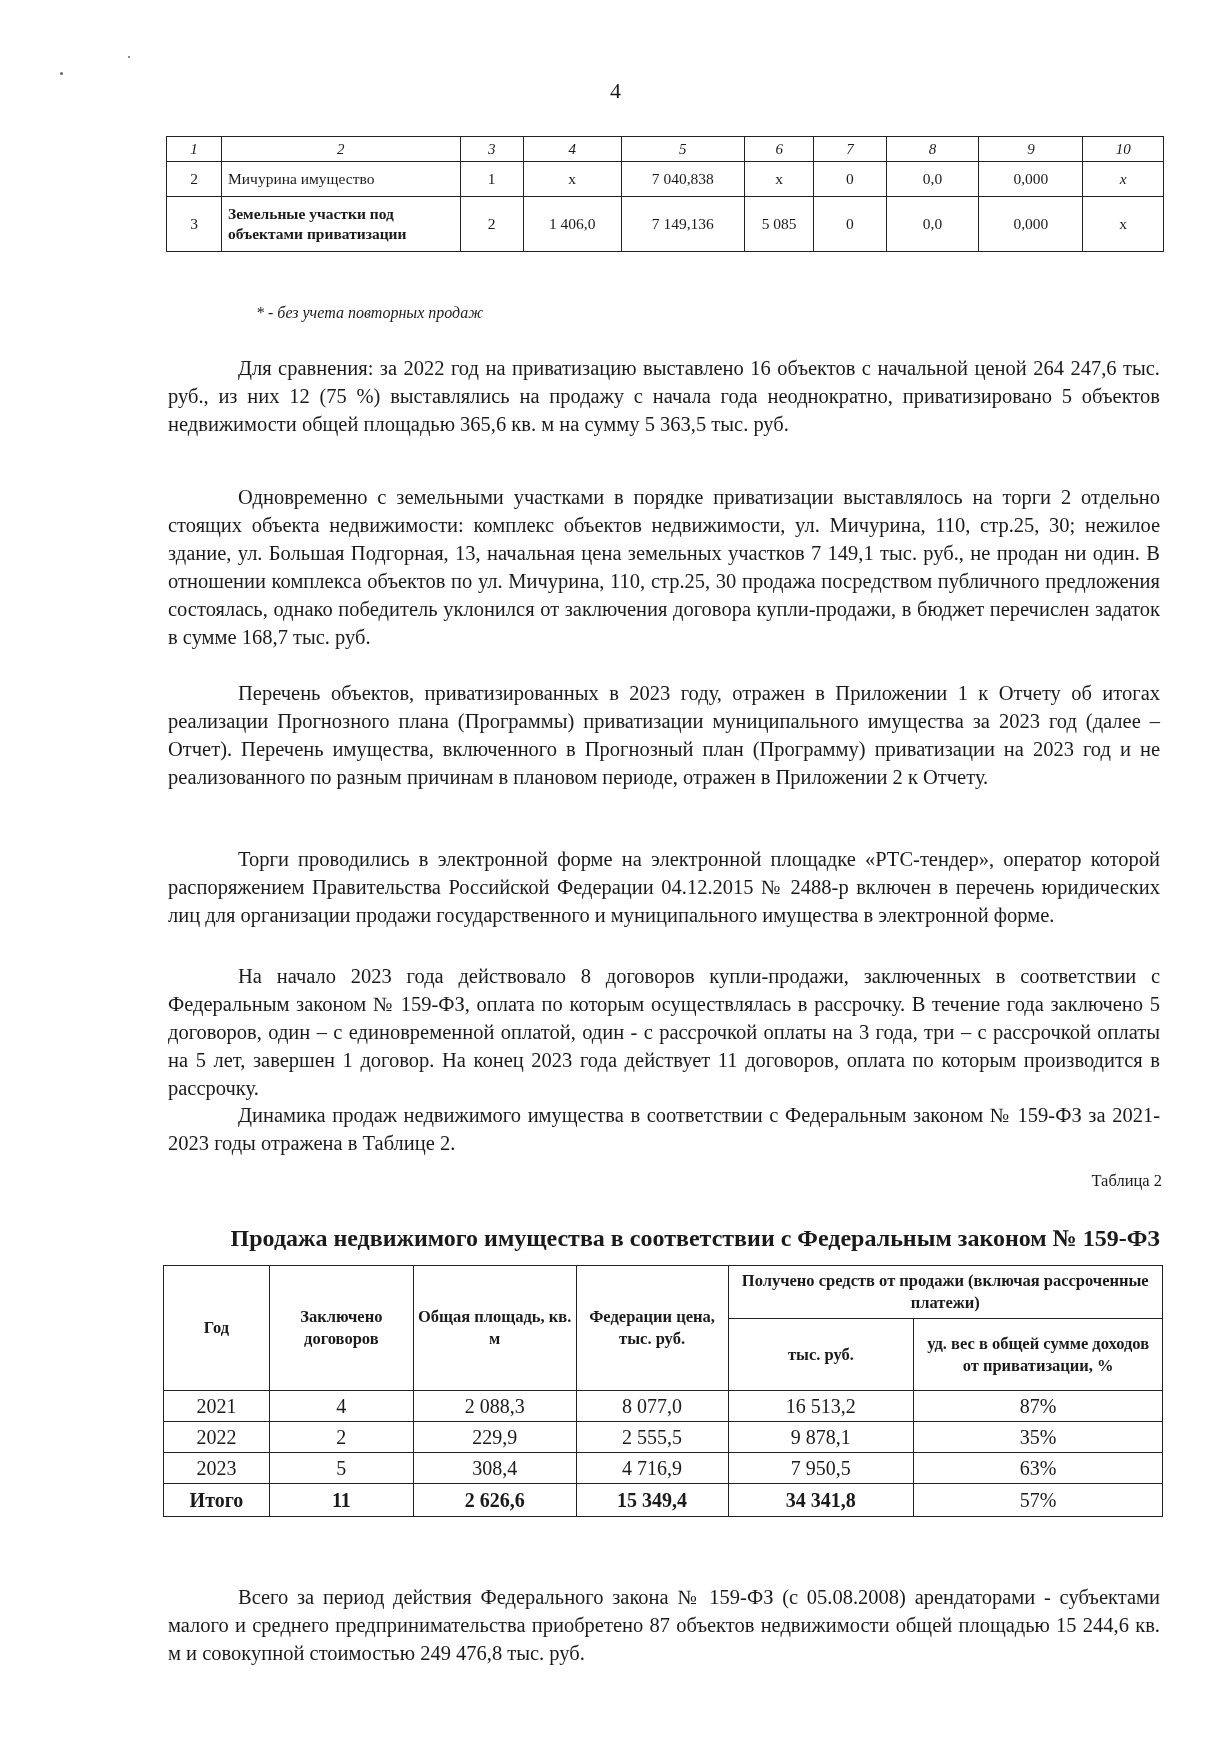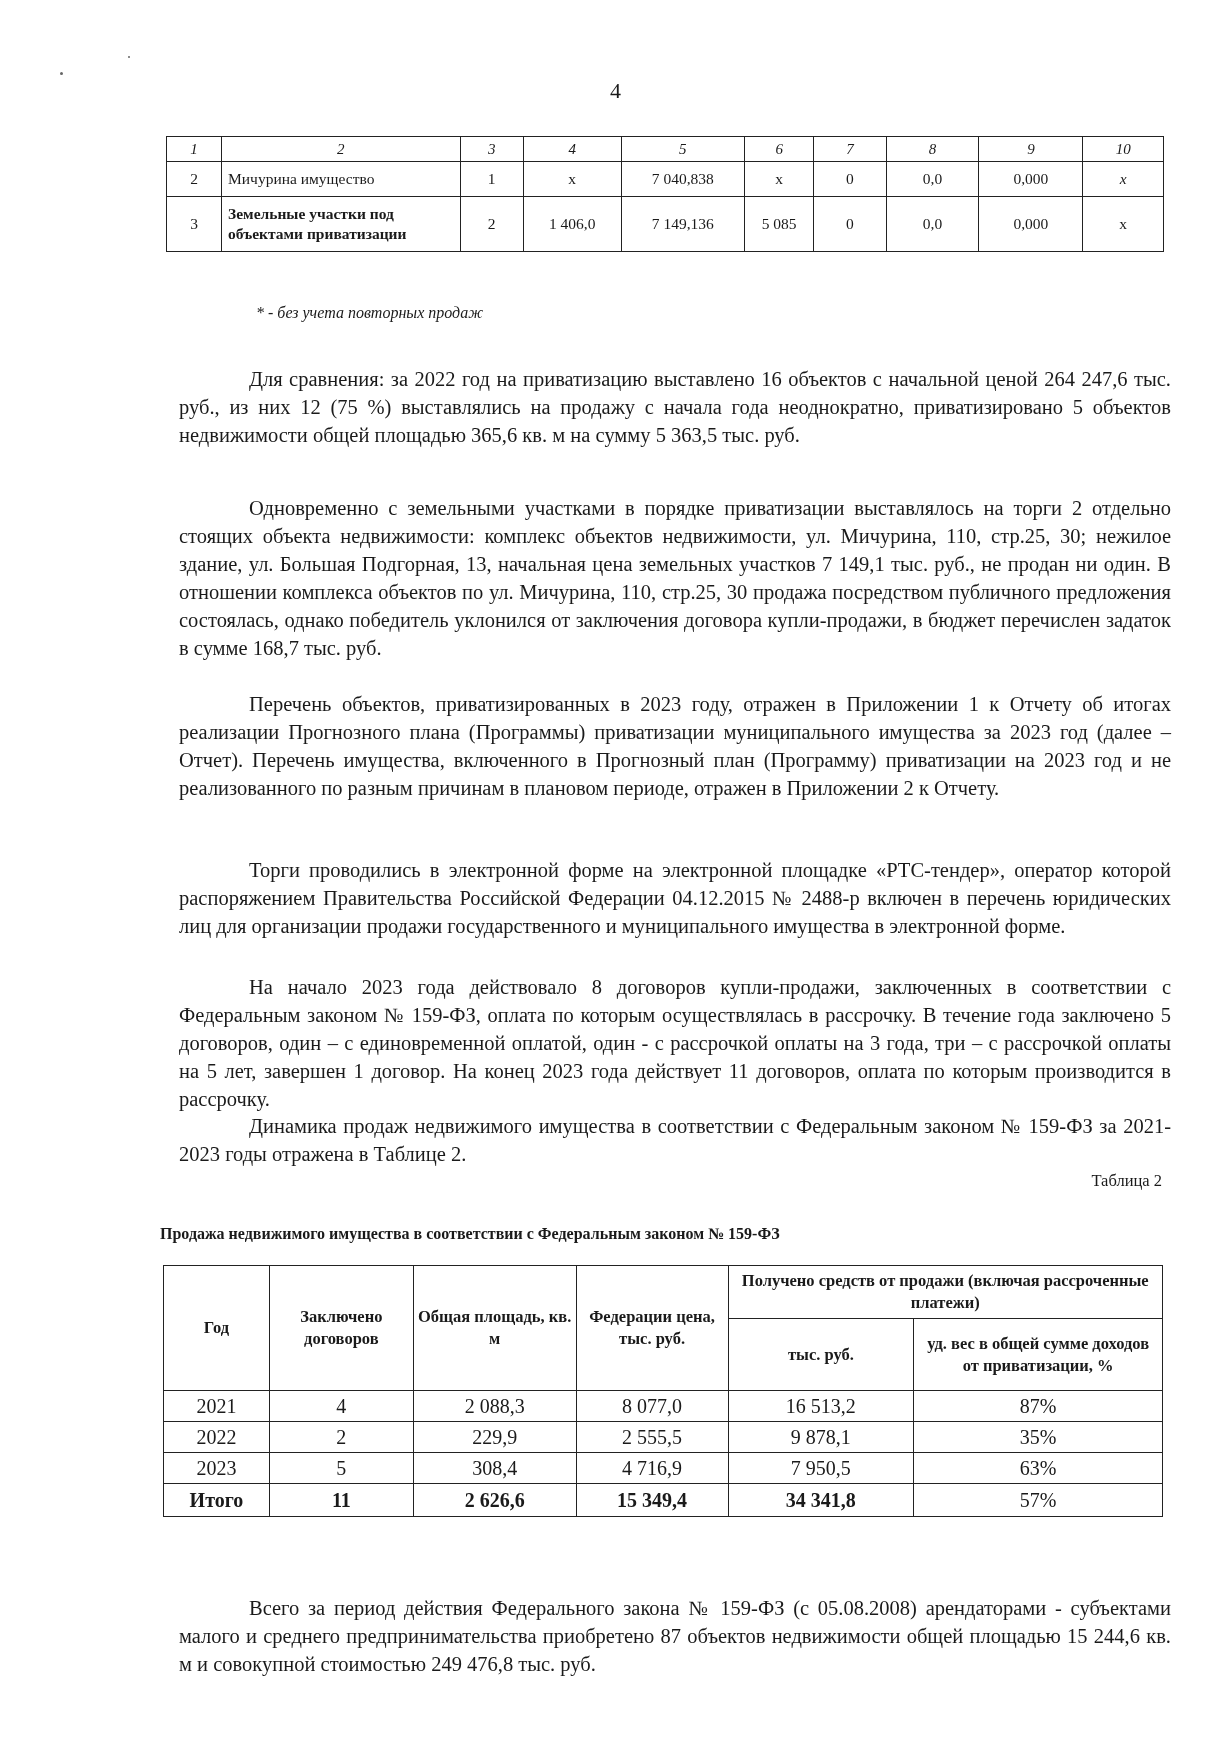--- a/index.html
+++ b/index.html
@@ -16,25 +16,25 @@
   #t1 .hdr td { font-style: italic; height: 24px; font-size: 15px; }
   #t1 .r2 td { height: 34px; }
   #t1 .r21 td { height: 48px; }
   #t1 .r3 td { height: 54px; }
   #t1 .name { text-align: left; padding-left: 6px; }
   #t1 .name-italic { font-style: italic; text-align: right; font-size: 13.5px; line-height: 18px; padding-right: 6px; }
   #t1 .name-bold { font-weight: bold; text-align: left; line-height: 20px; padding-left: 6px; }
   .footnote { position: absolute; top: 304px; left: 240px; font-style: italic; font-size: 16px; margin-left: 16px; }
 
   .para { position: absolute; left: 168px; width: 992px; font-size: 20.5px; line-height: 28px;
-          text-align: justify; text-indent: 70px; margin: 11px; }
+          text-align: justify; text-indent: 70px; margin: 0; }
 
   .table-caption-num { position: absolute; right: 69px; top: 1171px; font-size: 16.5px; }
-  .table-title { position: absolute; top: 1225px; left: 160px; width: 1000px; text-align: left;
-                 font-weight: bold; font-size: 16px; }
+  .table-title { position: absolute; top: 1225px; left: 160px; width: 1000px; text-align: right;
+                 font-weight: bold; font-size: 24px; }
 
   
   #t2 { left: 163px; top: 1265px; width: 1000px; font-size: 20px; }
   #t2 th { font-weight: bold; font-size: 16.5px; line-height: 22px; }
   #t2 .data td { height: 30px; }
   #t2 .total td { font-weight: bold; height: 32px; }
 </style>
 </head>
 <body>
 

